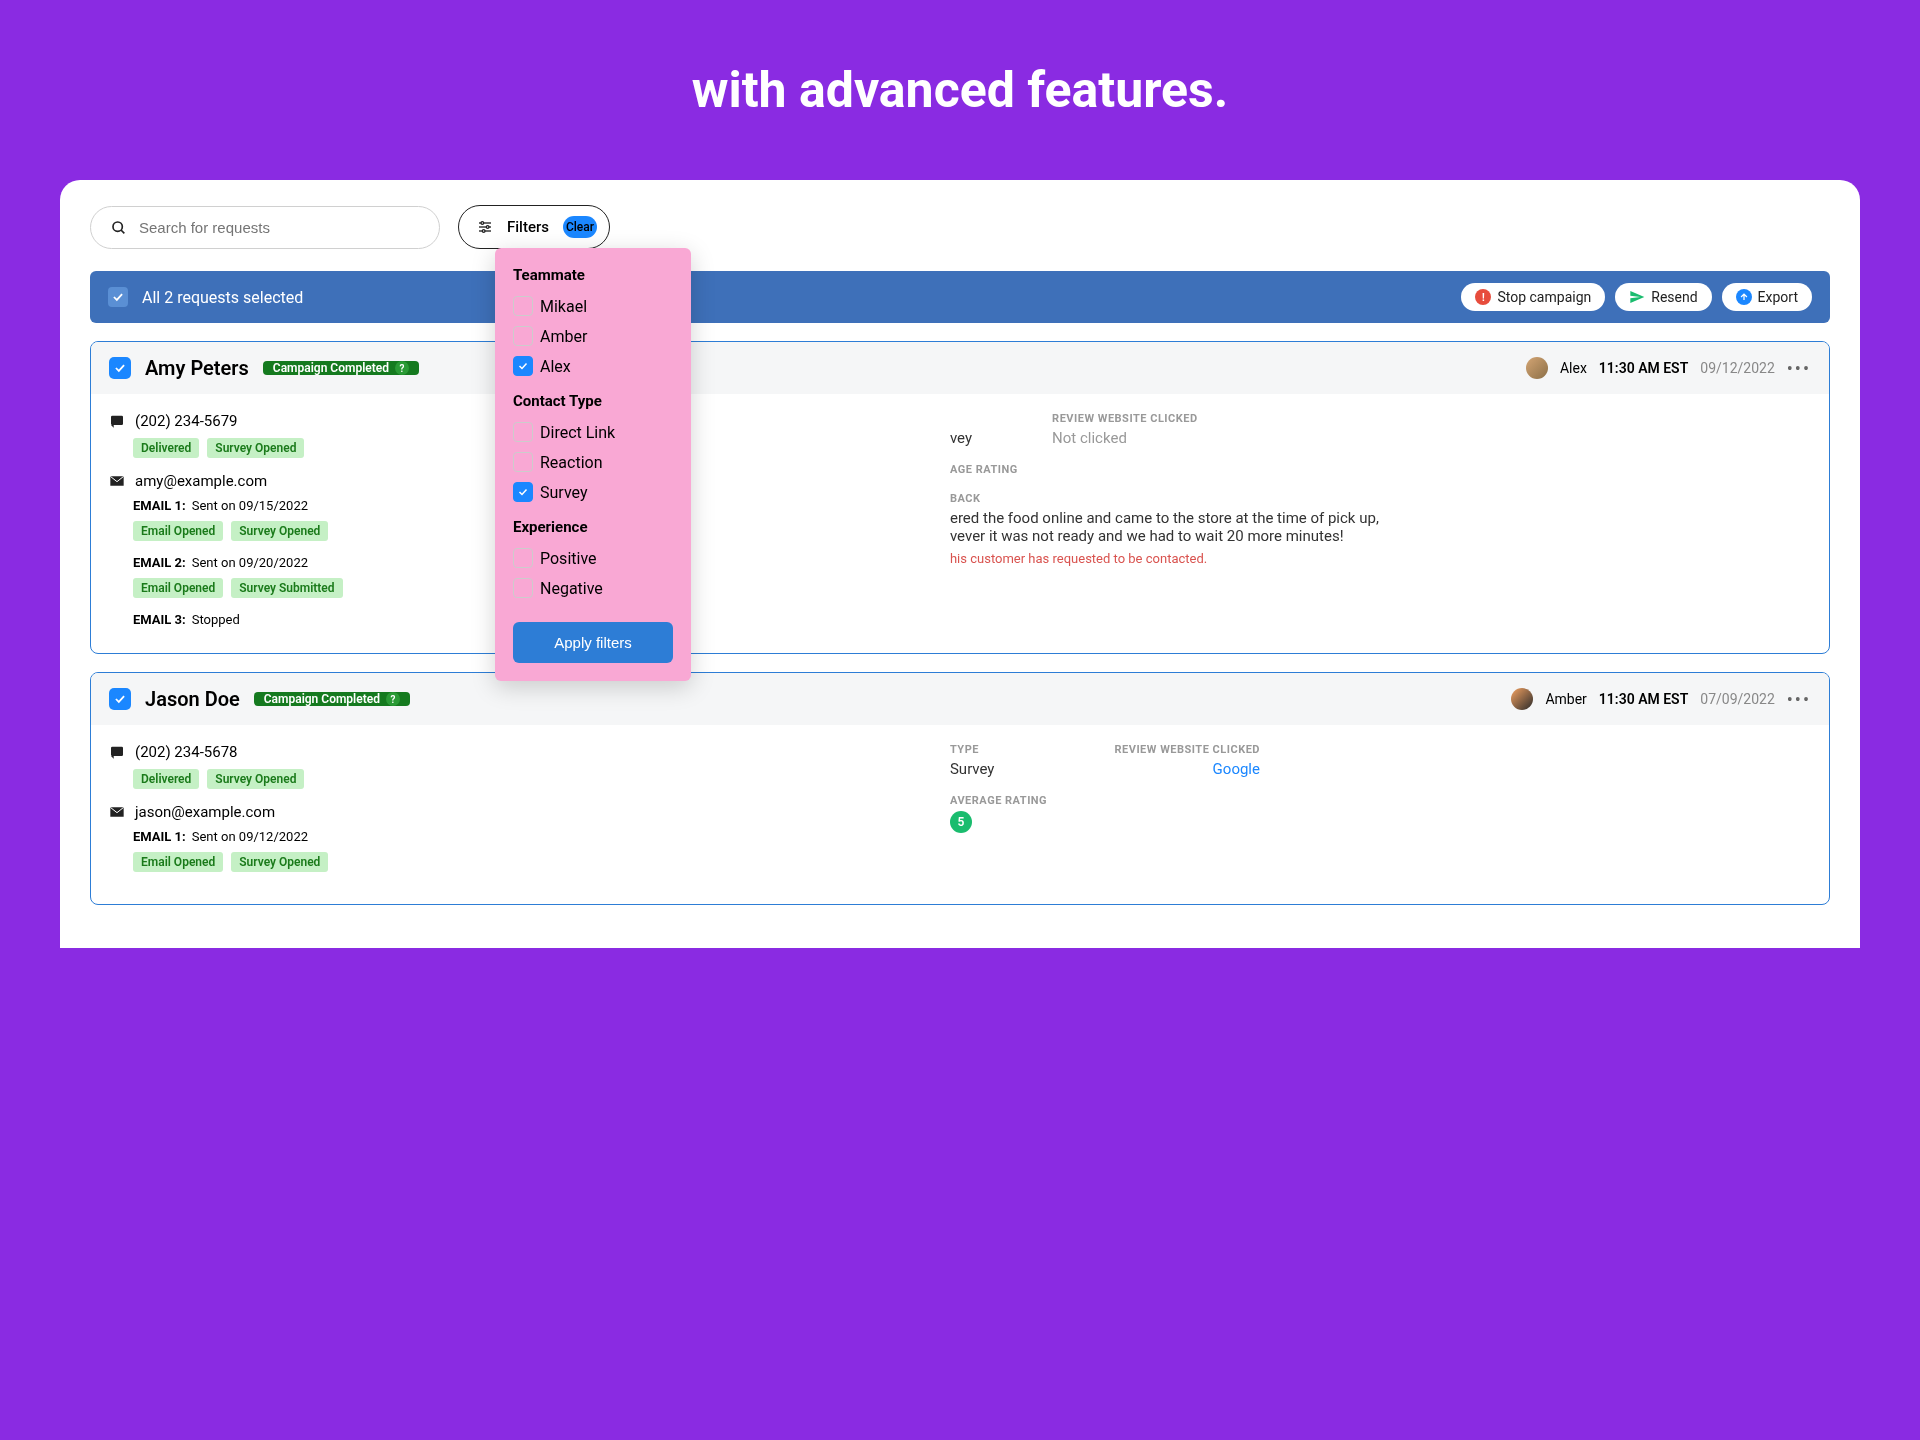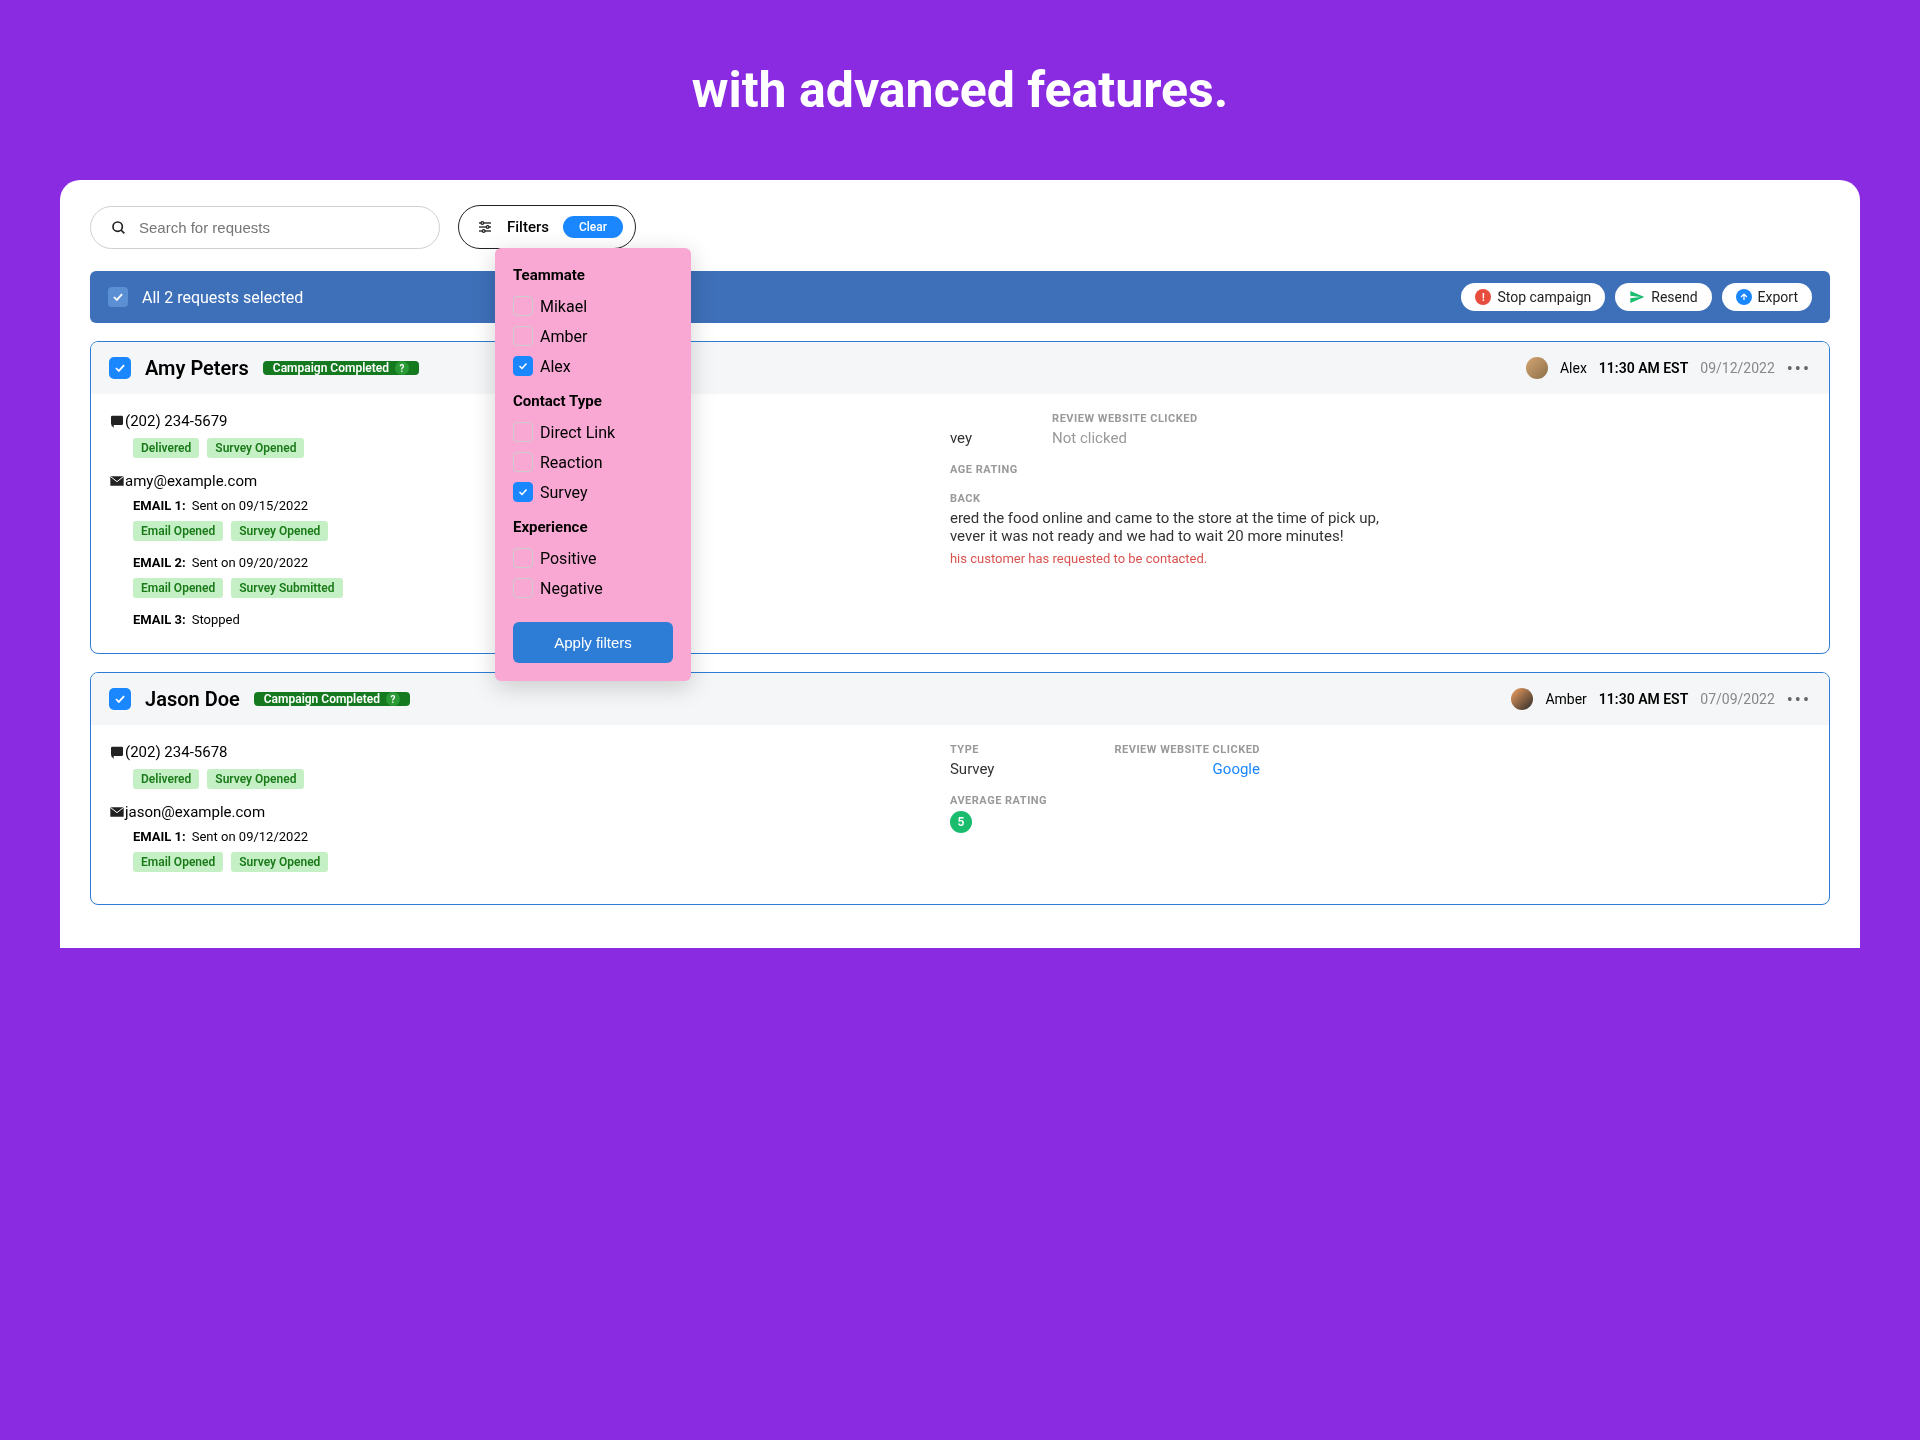--- a/index.html
+++ b/index.html
@@ -3,41 +3,41 @@
 <meta charset="utf-8">
 <style>
 * { box-sizing: border-box; margin: 0; padding: 0; }
 body { font-family: -apple-system, BlinkMacSystemFont, 'Segoe UI', Roboto, sans-serif; background: #8a2be2; min-height: 100vh; padding: 60px 0 0; }
 .hero { text-align: center; color: #fff; font-size: 50px; font-weight: 700; line-height: 1.2; margin-bottom: 60px; padding: 0 40px; }
 .app { background: #fff; border-radius: 20px 20px 0 0; margin: 0 60px; padding: 25px 30px; min-height: 600px; position: relative; }
 .toprow { display: flex; gap: 18px; align-items: center; margin-bottom: 22px; }
 .searchbox { display: flex; align-items: center; gap: 12px; border: 1px solid #d0d0d0; border-radius: 28px; padding: 12px 20px; width: 350px; }
 .searchbox input { border: none; outline: none; font-size: 15px; color: #555; width: 100%; }
 .filterbtn { display: flex; align-items: center; gap: 14px; border: 1.5px solid #222; border-radius: 28px; padding: 10px 12px 10px 18px; font-size: 15px; font-weight: 500; cursor: pointer; background: #fff; }
-.clearchip { background: #1b87ff; color: #ffffff; font-size: 12px; padding: 4px 16px; border-radius: 12px; }
+.clearchip { background: #1b87ff; color: #000000; font-size: 12px; padding: 4px 3px; border-radius: 12px; }
 .banner { background: #3e70b9; color: #fff; border-radius: 6px; padding: 12px 18px; display: flex; align-items: center; gap: 14px; margin-bottom: 18px; }
 .banner .chk { width: 20px; height: 20px; background: #5a8fd4; border-radius: 4px; display: flex; align-items: center; justify-content: center; }
 .banner-actions { margin-left: auto; display: flex; gap: 10px; }
 .pill { background: #fff; color: #222; border-radius: 18px; padding: 6px 14px; font-size: 14px; display: flex; align-items: center; gap: 6px; cursor: pointer; }
 .card { border: 1.5px solid #2d7dd6; border-radius: 8px; margin-bottom: 18px; overflow: hidden; }
 .cardhead { background: #f5f6f7; padding: 14px 18px; display: flex; align-items: center; gap: 14px; }
 .cardhead .chk2 { width: 22px; height: 22px; background: #1b87ff; border-radius: 5px; display: flex; align-items: center; justify-content: center; color: #fff; }
 .cardhead .name { font-size: 20px; font-weight: 600; }
 .badge { background: #157a1f; color: #fff; font-size: 12px; font-weight: 600; padding: 0 10px; border-radius: 4px; display: flex; align-items: center; gap: 6px; }
 .badge .q { background: #2a9a35; width: 14px; height: 14px; border-radius: 50%; display: inline-flex; align-items: center; justify-content: center; font-size: 10px; }
 .cardhead .meta { margin-left: auto; display: flex; align-items: center; gap: 12px; font-size: 14px; }
 .avatar { width: 22px; height: 22px; border-radius: 50%; background: linear-gradient(135deg,#d4a574,#8b6f47); display:inline-block; }
 .avatar2 { width: 22px; height: 22px; border-radius: 50%; background: linear-gradient(135deg,#f4a261,#2a2a2a); display:inline-block; }
 .time { font-weight: 600; }
 .date { color: #888; }
 .dots { color: #666; font-size: 18px; letter-spacing: 2px; cursor: pointer; }
 .cardbody { display: flex; padding: 18px; gap: 24px; }
 .leftcol { flex: 0 0 48%; }
 .rightcol { flex: 1; }
-.contactrow { display: flex; align-items: center; margin-bottom: 8px; }
+.contactrow { display: flex; align-items: center; gap: 10px; margin-bottom: 8px; }
 .contactrow .txt { font-size: 15px; }
 .tags { display: flex; gap: 8px; margin-bottom: 14px; margin-left: 24px; }
 .tag { background: #c5f0c5; color: #1a7a1a; font-size: 12px; font-weight: 600; padding: 3px 8px; border-radius: 3px; }
 .emailrow { margin-left: 24px; margin-bottom: 8px; font-size: 13px; }
 .emailrow .lbl { font-weight: 700; margin-right: 6px; }
 .kv { margin-bottom: 16px; }
 .kv .k { font-size: 11px; font-weight: 700; color: #999; letter-spacing: 0.5px; margin-bottom: 4px; }
 .kv .v { font-size: 15px; color: #333; }
 .kv .v.link { color: #1b87ff; text-align: right; }
 .kv .v.muted { color: #999; }

